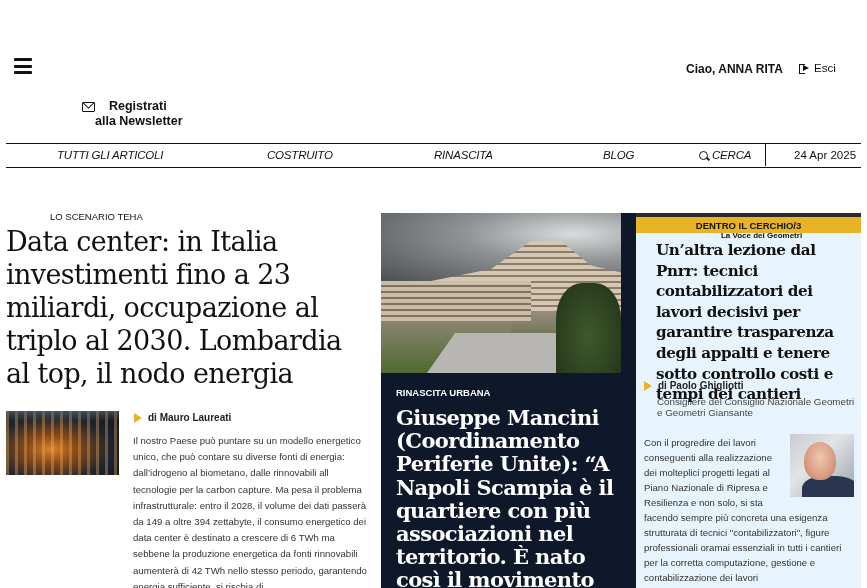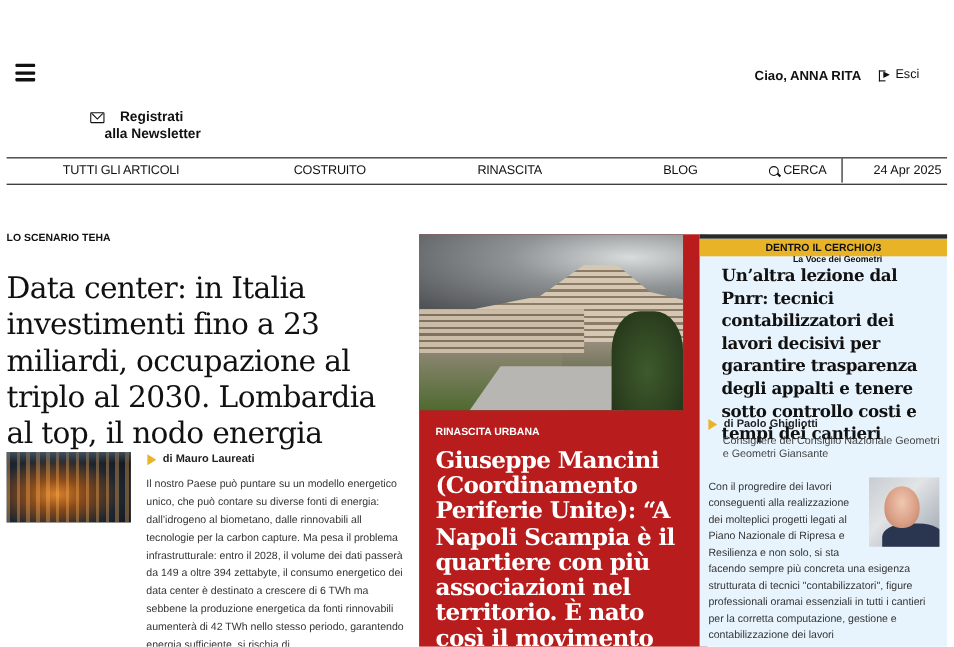--- a/index.html
+++ b/index.html
@@ -18,37 +18,37 @@
   .logo { position: absolute; left: 246px; top: 18px; width: 376px; height: 104px; }
   .logo svg { width: 100%; height: 100%; }
 
   .greeting { position: absolute; left: 686px; top: 62px; font-size: 12px; font-weight: bold; color: #111; }
   .logout { position: absolute; left: 799px; top: 62px; font-size: 11.5px; color: #111; display: flex; align-items: center; gap: 5px; cursor: pointer; text-align: right; }
   .logout-icon { width: 10px; height: 8px; position: relative; }
   .logout-icon::before { content: ""; position: absolute; left: 0; top: 0; width: 5px; height: 8px; border: 1.5px solid #111; border-right: none; }
   .logout-icon::after { content: ""; position: absolute; left: 4px; top: 1px; border-left: 6px solid #111; border-top: 3px solid transparent; border-bottom: 3px solid transparent; }
 
   .nav { position: absolute; left: 6px; top: 143px; width: 855px; height: 25px; border-top: 1.5px solid #111; border-bottom: 1.5px solid #111; font-family: "Liberation Sans", sans-serif; font-size: 11.5px; color: #111; }
-  .nav-item { position: absolute; top: 5px; cursor: pointer; letter-spacing: -0.2px; }
+  .nav-item { position: absolute; top: 5px; cursor: pointer; letter-spacing: -0.2px; font-style: italic; }
   .nav-search { display: flex; align-items: center; gap: 4px; }
   .search-icon { width: 9px; height: 9px; border: 1.8px solid #111; border-radius: 50%; position: relative; }
   .search-icon::after { content: ""; position: absolute; left: 6px; top: 6px; width: 4px; height: 2px; background: #111; transform: rotate(45deg); }
   .nav-date { position: absolute; left: 759px; top: 0; width: 96px; height: 22px; border-left: 1px solid #111; padding: 5px 0 0 28px; font-size: 11.5px; }
 
   .col1 { position: absolute; left: 6px; top: 211px; width: 365px; }
-  .kicker { font-size: 9.5px; font-weight: bold; text-transform: uppercase; letter-spacing: 0; color: #111; }
-  .headline1 { margin-top: 24px; font-family: "DejaVu Serif", serif; font-size: 27px; line-height: 33px; font-weight: normal; color: #111; letter-spacing: -0.6px; }
+  .kicker { font-size: 9.5px; font-weight: normal; text-transform: uppercase; letter-spacing: 0; color: #111; margin-left: 44px; }
+  .headline1 { margin-top: 3px; font-family: "DejaVu Serif", serif; font-size: 27px; line-height: 33px; font-weight: normal; color: #111; letter-spacing: -0.6px; }
   .thumb1 { position: absolute; left: 0; top: 200px; width: 113px; height: 64px; background: radial-gradient(ellipse at 40% 60%, #d9822b 0%, #8a4b1a 25%, #1e2630 60%, #0b0f15 100%); overflow: hidden; }
   .thumb1::before { content: ""; position: absolute; inset: 0; background: repeating-linear-gradient(90deg, rgba(255,180,90,0.35) 0 3px, transparent 3px 9px); }
   .thumb1::after { content: ""; position: absolute; left: 0; right: 0; top: 0; height: 10px; background: linear-gradient(#5f7080, transparent); opacity: .6; }
   .byline { position: absolute; left: 128px; top: 201px; font-size: 10px; font-weight: bold; color: #222; display: flex; align-items: center; gap: 6px; }
   .tri { width: 0; height: 0; border-left: 8px solid #e8b327; border-top: 5px solid transparent; border-bottom: 5px solid transparent; }
   .summary1 { position: absolute; left: 127px; top: 222px; width: 240px; font-size: 9.6px; line-height: 16.2px; color: #333; }
 
-  .col2 { position: absolute; left: 381px; top: 213px; width: 262px; height: 375px; background: #b91c1c; overflow: hidden; text-decoration: underline; }
+  .col2 { position: absolute; left: 381px; top: 213px; width: 262px; height: 375px; background: #0f172a; overflow: hidden; text-decoration: underline; }
   .photo2 { width: 240px; height: 160px; position: relative; overflow: hidden; background: linear-gradient(180deg, #5d5f63 0%, #8a8d92 30%, #b6b3aa 45%, #9a8f80 60%, #6e7256 78%, #4b5a3c 100%); }
   .photo2 .sky { position: absolute; left: 0; top: 0; width: 100%; height: 70px; background: radial-gradient(ellipse at 80% 30%, #d8dcdc 0%, #8f9395 40%, #4a4c50 100%); }
   .photo2 .bldg { position: absolute; left: 40px; top: 28px; width: 200px; height: 70px; background: repeating-linear-gradient(180deg, #d5c7b2 0 4px, #8b7c6a 4px 6px); clip-path: polygon(0 60%, 35% 40%, 55% 0, 70% 0, 85% 35%, 100% 45%, 100% 100%, 0 100%); }
   .photo2 .low { position: absolute; left: 0; top: 68px; width: 150px; height: 40px; background: repeating-linear-gradient(180deg, #cbbca8 0 4px, #80705f 4px 6px); }
   .photo2 .tree { position: absolute; right: 0; top: 70px; width: 65px; height: 90px; background: radial-gradient(ellipse at 50% 60%, #3e5a2c 0%, #2d4220 60%, #1f2f16 100%); border-radius: 40% 40% 0 0; }
   .photo2 .road { position: absolute; left: 60px; top: 120px; width: 140px; height: 40px; background: #b8b6b2; transform: skewX(-35deg); }
   .photo2 .field { position: absolute; left: 0; top: 108px; width: 130px; height: 52px; background: linear-gradient(#8a8570, #4f6a30); }
   .kicker2 { position: absolute; left: 15px; top: 174px; font-size: 9.5px; font-weight: bold; color: #fff; }
   .headline2 { position: absolute; left: 15px; top: 193px; width: 222px; font-family: "DejaVu Serif", serif; font-size: 21px; line-height: 23.2px; color: #fff; letter-spacing: -0.6px; }
 

